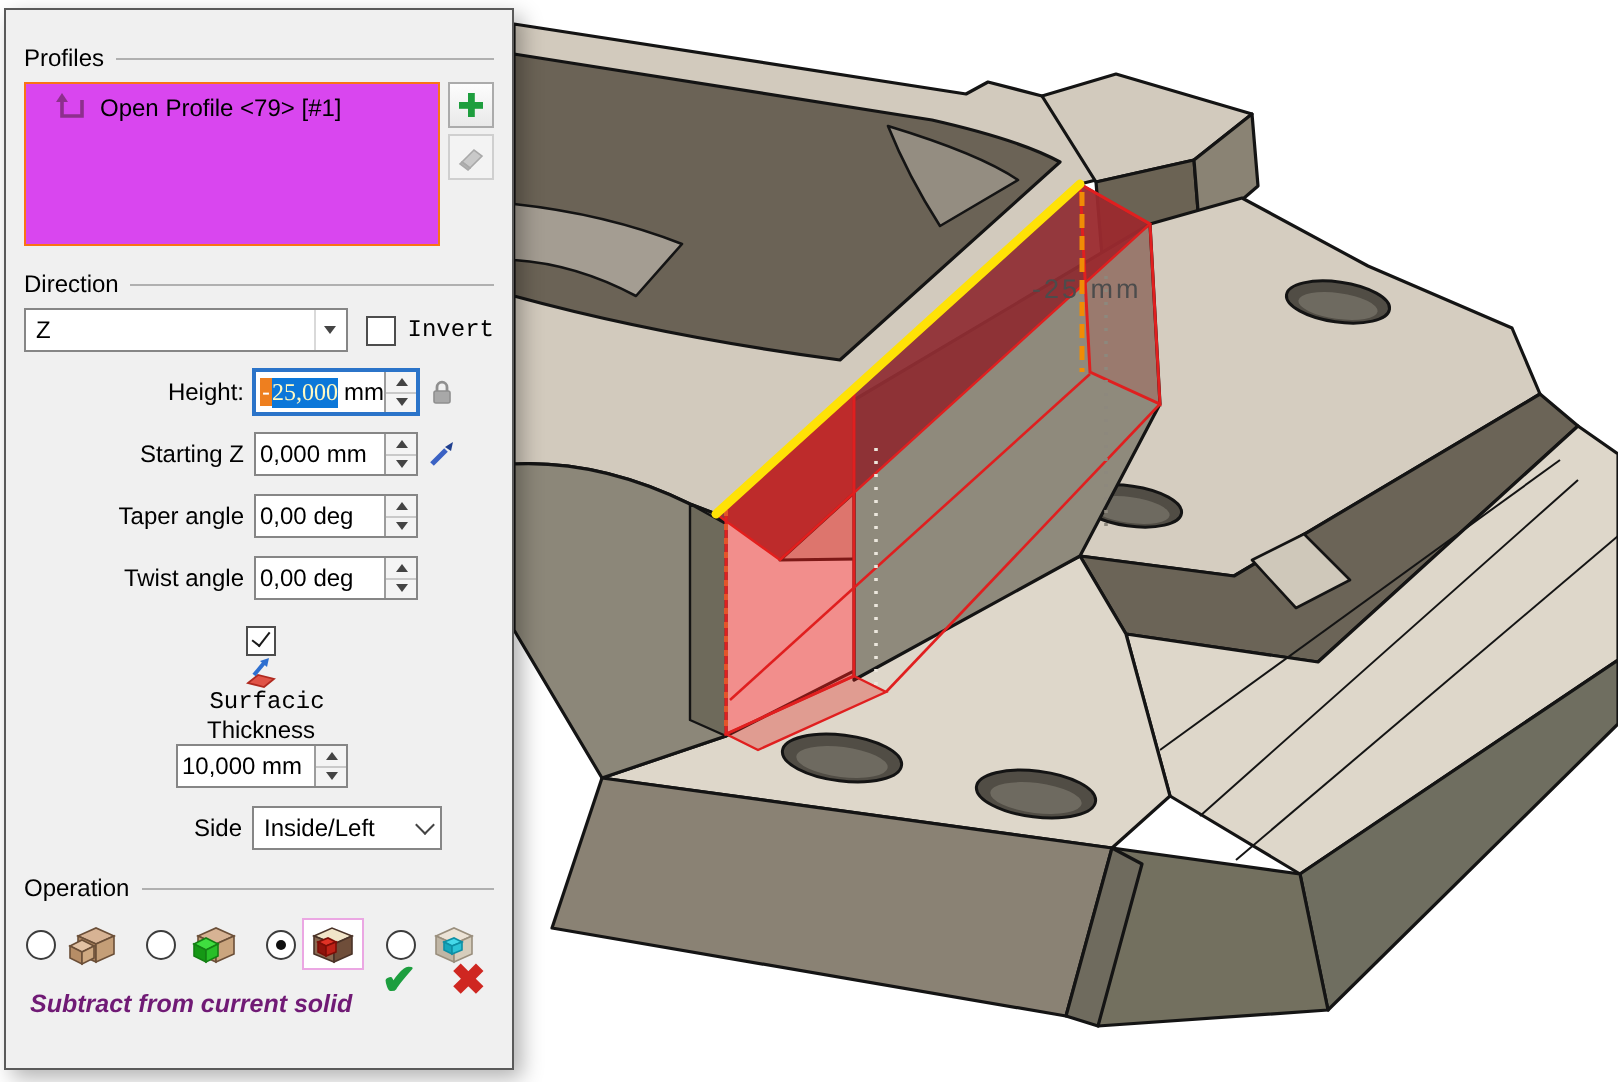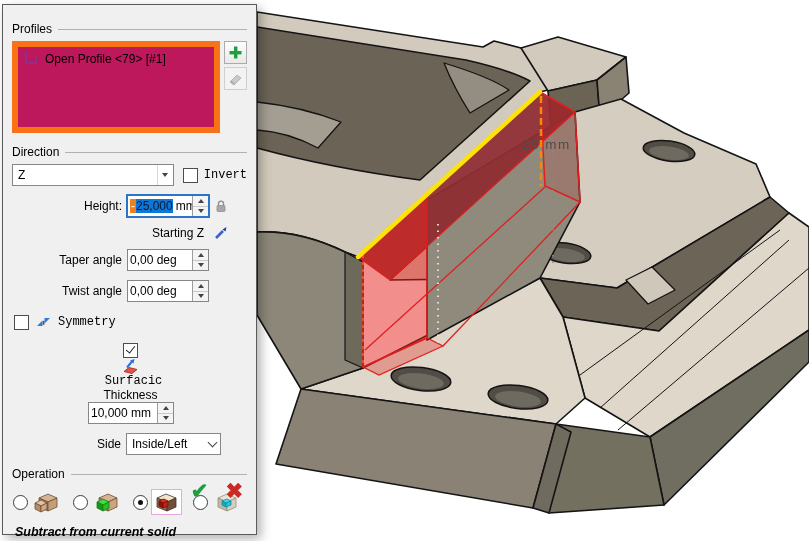--- a/index.html
+++ b/index.html
@@ -16,21 +16,21 @@
   .titlebar{height:25px;background:#fff;display:flex;align-items:center;padding:0 4px 0 9px;gap:8px;}
   .titlebar .title{flex:1;font-size:12px;}
   .titlebar .close{width:30px;height:23px;display:flex;align-items:center;justify-content:center;
                    font-size:14px;color:#333;}
   .dlg-body{position:relative;padding:5px 9px 0 9px;height:calc(100% - 30px);}
 
   .group{display:flex;align-items:center;gap:6px;margin-top:12px;}
   .group .gline{flex:1;height:1px;background:#b0b0b0;}
 
   .profiles-wrap{display:flex;gap:4px;margin:5px 0 2px;}
-  .listbox{flex:1;height:74px;background:#be185d;border:6px solid #f97316;padding:3px 2px;overflow:hidden;}
+  .listbox{flex:1;height:74px;background:#d946ef;border:1px solid #f97316;padding:3px 12px;overflow:hidden;}
   .list-item{display:flex;align-items:center;gap:7px;padding:1px 2px;white-space:nowrap;}
   .side-btns{display:flex;flex-direction:column;gap:3px;}
   .tool-btn{width:21px;height:21px;display:flex;align-items:center;justify-content:center;
             background:linear-gradient(#fdfdfd,#e9e9e9);border:1px solid #ababab;}
   .tool-btn.disabled{background:#f3f3f3;border-color:#cfcfcf;}
 
   .dir-row{display:flex;align-items:center;margin:5px 0 2px;}
   .combo{width:158px;height:20px;background:#fff;border:1px solid #868686;display:flex;
          align-items:center;padding:0 0 0 5px;}
   .combo .cval{flex:1;}
@@ -51,37 +51,37 @@
   .frow{display:flex;align-items:center;justify-content:flex-end;margin:9px 0;padding-right:17px;}
   .flabel{margin-right:5px;}
   .field{display:flex;align-items:stretch;background:#fff;border:1px solid #868686;height:20px;}
   .field .txt{width:60px;display:flex;align-items:center;padding:0 2px;white-space:nowrap;overflow:hidden;}
   .field.focused{border:1px solid #2b74c9;outline:1px solid #2b74c9;}
   .spin{width:15px;display:flex;flex-direction:column;border-left:1px solid #9c9c9c;}
   .spin-btn{flex:1;display:flex;align-items:center;justify-content:center;background:#f4f4f4;}
   .spin-btn + .spin-btn{border-top:1px solid #c9c9c9;}
   .icon-slot{width:18px;display:flex;align-items:center;justify-content:center;margin-left:3px;}
   .hl-neg{background:#ee7f1f;color:#fff;padding:0 1px;}
-  .hl-sel{background:#0b77d9;color:#0f172a;}
+  .hl-sel{background:#0b77d9;color:#fef9c3;font-family:Liberation Serif, serif;}
   .unit{margin-left:3px;}
 
   .sym-row{display:flex;align-items:center;margin:12px 0 0 2px;}
   .surf-row{display:flex;align-items:center;margin:13px 0 0 2px;flex-direction:column;}
   .side-row{display:flex;align-items:center;justify-content:flex-end;margin:9px 0 0;padding-right:26px;}
   .mini-gap{width:7px;}
 
   .op-row{display:flex;align-items:center;gap:11px;margin:8px 0 0 1px;}
   .op{display:flex;align-items:center;gap:3px;}
   .radio{width:13px;height:13px;border:1px solid #3c3c3c;border-radius:50%;background:#fff;
          display:flex;align-items:center;justify-content:center;flex:0 0 auto;}
   .radio.sel::after{content:"";width:5px;height:5px;border-radius:50%;background:#101010;}
   .op-icon{display:flex;align-items:center;justify-content:center;padding:1px;border:1px solid transparent;}
   .op-icon.selected{background:#fff;border:1px solid #eba7e3;}
 
-  .status{font-style:italic;font-weight:bold;color:#000000;font-size:12.5px;margin:10px 0 0 3px;}
+  .status{font-style:italic;font-weight:bold;color:#701a75;font-size:12.5px;margin:10px 0 0 3px;}
 
   .confirm-row{position:absolute;right:13px;bottom:8px;display:flex;gap:17px;align-items:center;}
   .okbtn{color:#1d9e3f;font-size:21px;font-weight:bold;line-height:1;}
   .cancelbtn{color:#cf2721;font-size:21px;font-weight:bold;line-height:1;}
 </style>
 </head>
 <body>
 
 <svg class="viewport" viewBox="0 0 809 541">
   <g stroke="#141414" stroke-width="1.6" stroke-linejoin="round">
@@ -221,20 +221,33 @@
       <span class="icon-slot">
         <svg width="12" height="14" viewBox="0 0 12 14">
           <path d="M3.5,7 V4.6 a2.5,2.5 0 0 1 5,0 V7" fill="none" stroke="#8f8f8f" stroke-width="1.4"></path>
           <rect x="2" y="6.5" width="8" height="6" rx="1" fill="#a8a8a8" stroke="#8f8f8f" stroke-width="0.8"></rect>
         </svg>
       </span>
     </div>
 
     <div class="frow">
       <span class="flabel">Starting Z</span>
+      <div class="field">
+        <span class="txt">
+            <span>0,000 mm</span>
+          </span>
+        <span class="spin">
+          <span class="spin-btn">
+              <span class="tri-up-s"></span>
+            </span>
+          <span class="spin-btn">
+              <span class="tri-dn-s"></span>
+            </span>
+        </span>
+      </div>
       <span class="icon-slot">
         <svg width="14" height="14" viewBox="0 0 14 14">
           <path d="M2,12 L9,5" stroke="#3b62c4" stroke-width="2.6"></path>
           <polygon points="8.5,3.5 12.5,1 11.5,5.5" fill="#1f3f8f"></polygon>
         </svg>
       </span>
     </div>
 
     <div class="frow">
       <span class="flabel">Taper angle</span>
@@ -265,30 +278,20 @@
               <span class="tri-up-s"></span>
             </span>
           <span class="spin-btn">
               <span class="tri-dn-s"></span>
             </span>
         </span>
       </div>
       <span class="icon-slot"></span>
     </div>
 
-    <div class="sym-row">
-      <div class="chk"></div>
-      <span style="width:6px"></span>
-      <svg width="17" height="16" viewBox="0 0 17 16">
-        <polygon points="2,12 7.5,6.5 7.5,12" fill="#2e7cd6"></polygon>
-        <polygon points="15,4 9.5,9.5 9.5,4" fill="#2e7cd6"></polygon>
-        <rect x="7.8" y="6.8" width="1.6" height="4" fill="#555"></rect>
-      </svg>
-      <span class="chklabel">Symmetry</span>
-    </div>
 
     <div class="surf-row">
       <div class="chk checked"></div>
       <span style="width:6px"></span>
       <svg width="17" height="16" viewBox="0 0 17 16">
         <polygon points="2,13.5 7,9.5 15,11.5 10,15.5" fill="#e05347" stroke="#b02a20" stroke-width="0.9"></polygon>
         <path d="M5,9.5 L10,3.5" stroke="#2e6fd0" stroke-width="2"></path>
         <polygon points="8,2.5 12.5,1 11.5,5.5" fill="#2e6fd0"></polygon>
       </svg>
       <span class="chklabel">Surfacic</span>

